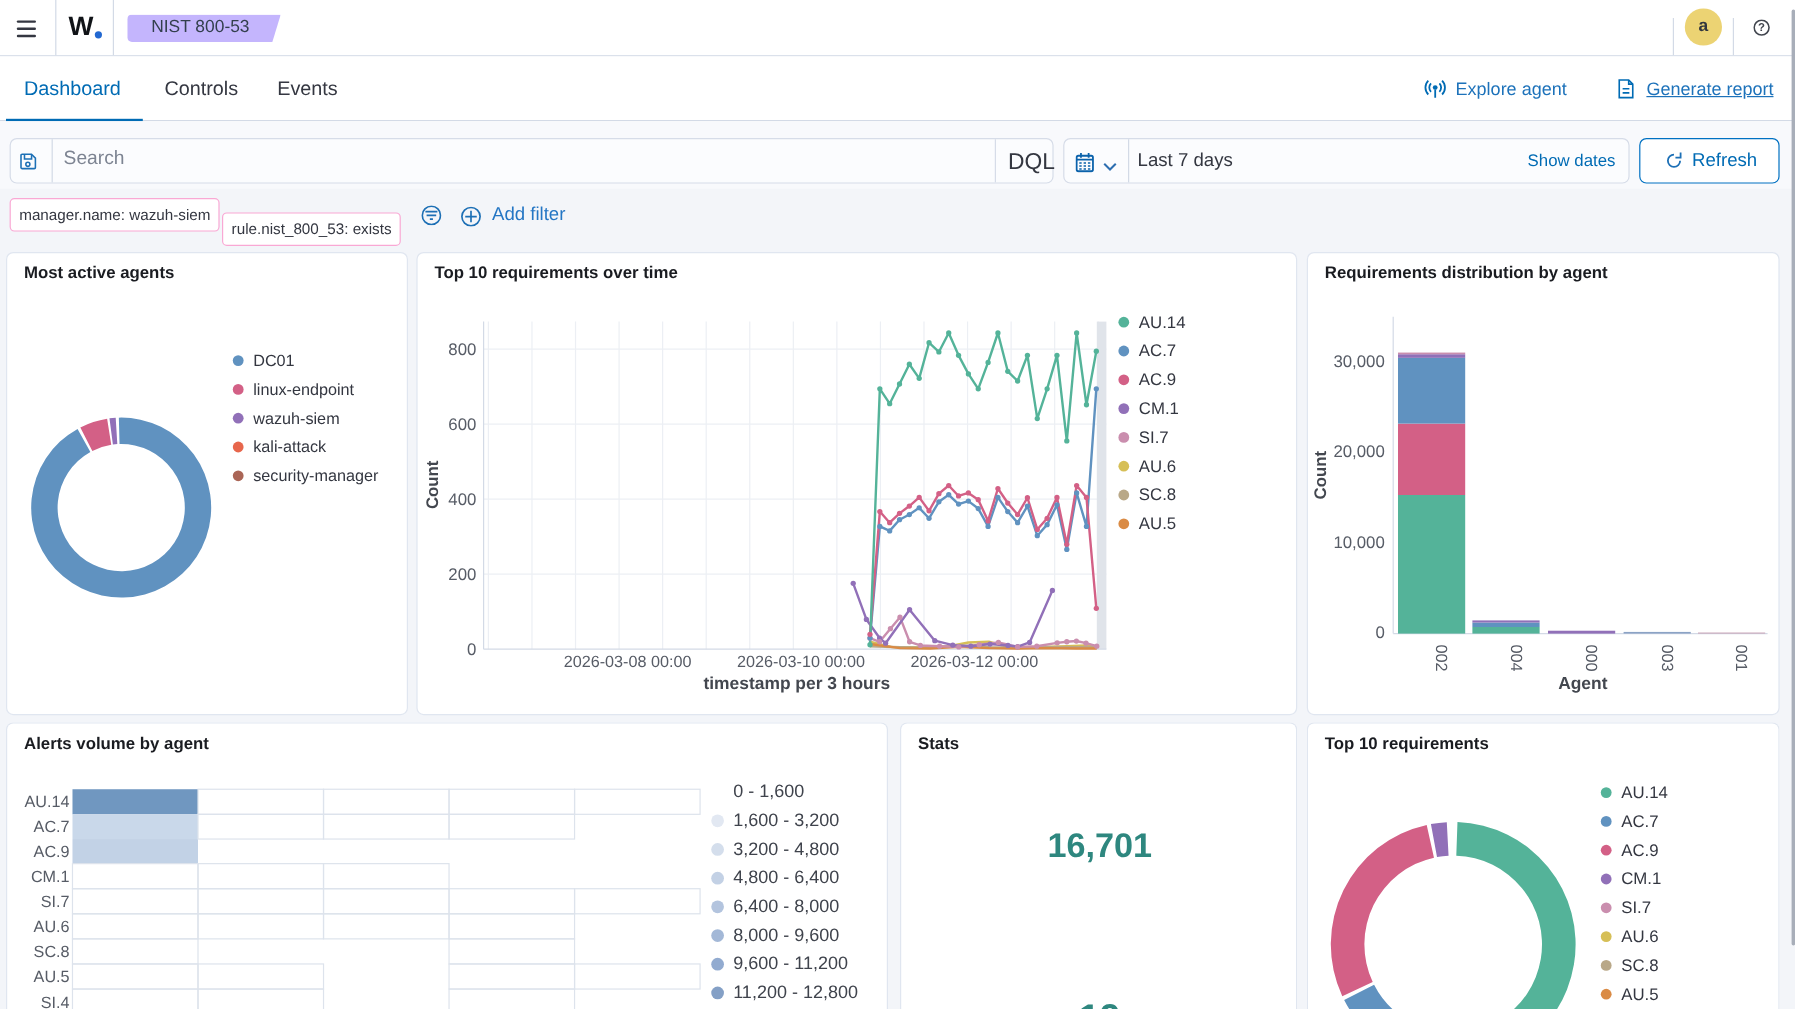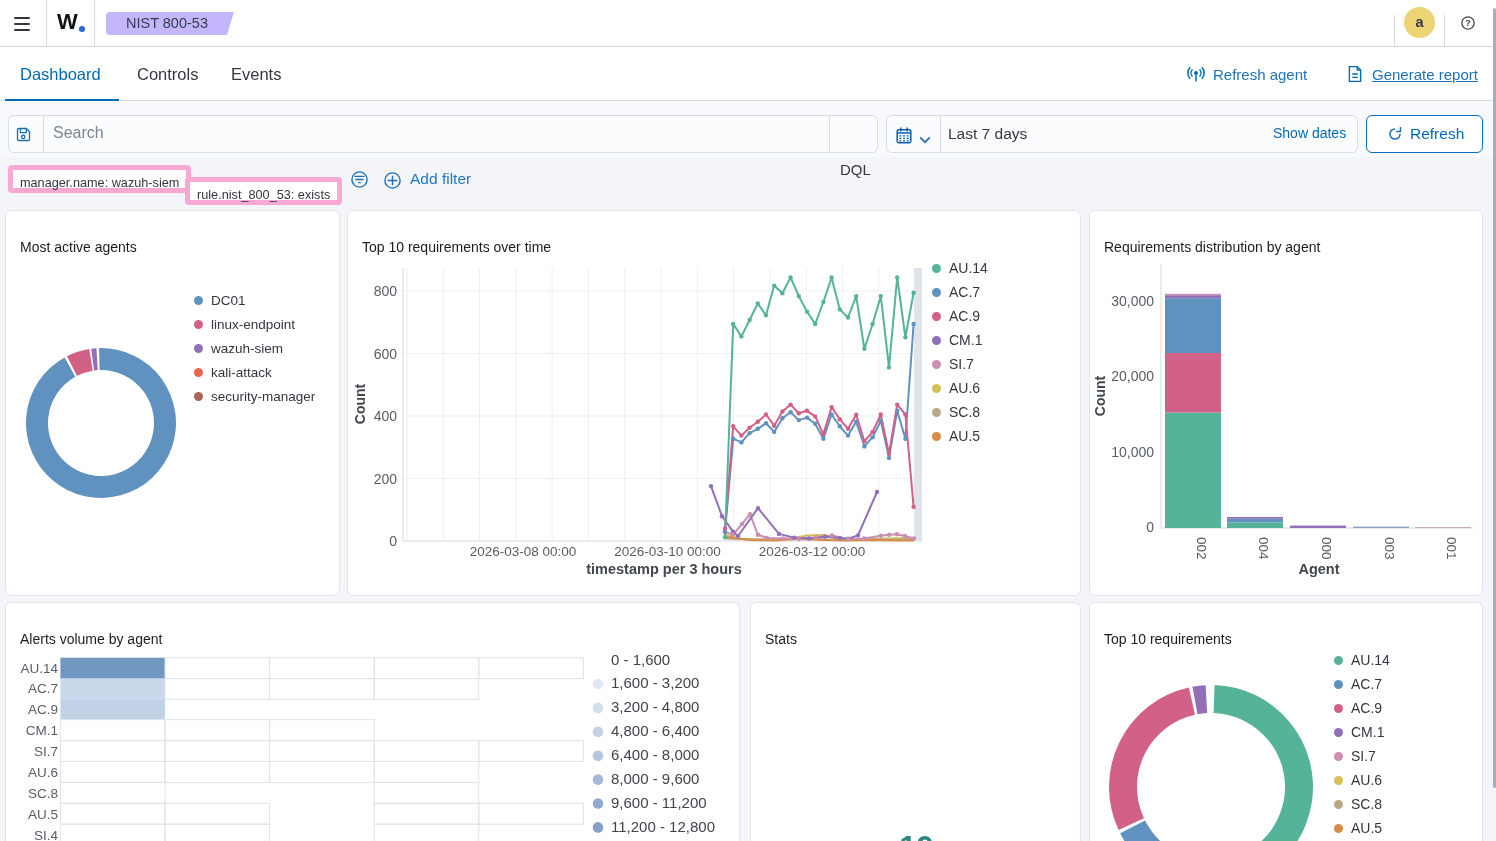--- a/index.html
+++ b/index.html
@@ -19,25 +19,25 @@
 #avatar { left:1404px; top:7px; width:31px; height:31px; border-radius:50%; background:#ecd373;
   color:#33373f; font-size:14.5px; font-weight:700; text-align:center; line-height:30px; }
 
 #tabs { left:0; top:47px; width:1496px; height:54px; background:#fff; border-bottom:1px solid #d3dae6; }
 .tab { font-size:16.5px; color:#343741; }
 .actionlink { top:66px; font-size:15px; color:#1d72ba; }
 
 #toolbar { left:0; top:101px; width:1496px; height:56px; background:#f8f9fc; }
 #content { left:0; top:157px; width:1496px; height:684px; background:#f3f5f9; }
 .inputbox { background:#fbfcfe; border:1px solid #d6dce8; border-radius:6px; height:38px; top:115px; }
-.chip { top:165px; height:28px; background:#fff; border:5px solid #f9a8d4; border-radius:4px;
+.chip { top:165px; height:28px; background:#fff; border:1px solid #f9a8d4; border-radius:4px;
   font-size:12.7px; color:#343741; line-height:26px; padding:0 7px; white-space:nowrap; }
 
 .panel { background:#fff; border:1px solid #e0e6f0; border-radius:6px; }
-.ptitle { left:14px; top:28px; font-size:14px; font-weight:400; color:#1a1c21; position:absolute; }
+.ptitle { left:14px; top:8px; font-size:14px; font-weight:700; color:#1a1c21; position:absolute; }
 .legend { position:absolute; font-size:14px; color:#343741; }
 .legend div { height:24px; line-height:24px; white-space:nowrap; }
 .legend i { display:inline-block; width:9px; height:9px; border-radius:50%; margin-right:8px; }
 #sbar { left:1493px; top:8px; width:3px; height:780px; background:#a8aeb9; border-radius:2px; }
 text { font-family:"Liberation Sans", sans-serif; }
 </style>
 </head>
 <body>
 <div id="page">
 
@@ -59,21 +59,21 @@
         <circle cx="7" cy="7" r="6.2" fill="none" stroke="#41454e" stroke-width="1.3"></circle>
         <text x="7" y="10.2" font-size="9.5" font-weight="bold" text-anchor="middle" fill="#41454e">?</text>
       </svg>
   </div>
 
   <div class="abs" id="tabs"></div>
   <div class="abs tab" style="left:20px; top:65px; color:#006bb4;">Dashboard</div>
   <div class="abs" style="left:5px; top:99px; width:114px; height:2px; background:#006bb4;"></div>
   <div class="abs tab" style="left:137px; top:65px;">Controls</div>
   <div class="abs tab" style="left:231px; top:65px;">Events</div>
-  <div class="abs actionlink" style="left:1213px;">Refresh agent</div>
+  <div class="abs actionlink" style="left:1213px;">Explore agent</div>
   <div class="abs actionlink" style="left:1372px;text-decoration:underline;">Generate report</div>
   <div class="abs" style="left:1186px; top:64px;">
     <svg width="20" height="20" viewBox="0 0 16 16" fill="none" stroke="#006bb4" stroke-width="1.2">
       <circle cx="8" cy="7.2" r="1.6" fill="#006bb4" stroke="none"></circle>
       <path d="M8 8.8 L8 14"></path>
       <path d="M5.2 4.4 a4 4 0 0 0 0 5.6 M10.8 4.4 a4 4 0 0 1 0 5.6"></path>
       <path d="M3.4 2.6 a6.5 6.5 0 0 0 0 9.2 M12.6 2.6 a6.5 6.5 0 0 1 0 9.2"></path>
     </svg>
   </div>
   <div class="abs" style="left:1346px; top:65px;">
@@ -91,21 +91,21 @@
   <div class="abs" style="left:43px; top:116px; width:1px; height:36px; background:#d3dae6;"></div>
   <div class="abs" style="left:16px; top:127px;">
     <svg width="15" height="15" viewBox="0 0 16 16" fill="none" stroke="#1d70b6" stroke-width="1.4">
       <path d="M1.6 2.6 a1 1 0 0 1 1-1 H10.9 L14.4 5.1 V13.4 a1 1 0 0 1 -1 1 H2.6 a1 1 0 0 1 -1-1 Z"></path>
       <path d="M4.7 1.8 V5.9 H11 V2"></path>
       <circle cx="7.7" cy="10.6" r="1.8"></circle>
     </svg>
   </div>
   <div class="abs" style="left:53px; top:124px; font-size:16px; color:#7d8492;">Search</div>
   <div class="abs" style="left:829px; top:116px; width:1px; height:36px; background:#d6dce8;"></div>
-  <div class="abs" style="left:840px; top:125px; font-size:15px; color:#343741;margin-top:36px;">DQL</div>
+  <div class="abs" style="left:840px; top:125px; font-size:19px; color:#343741;">DQL</div>
 
   <div class="abs inputbox" style="left:886px; width:472px;"></div>
   <div class="abs" style="left:940px; top:116px; width:1px; height:36px; background:#d3dae6;"></div>
   <div class="abs" style="left:896px; top:126px;">
     <svg width="16" height="18" viewBox="0 0 16 18" fill="none" stroke="#0b62ab" stroke-width="1.5">
       <rect x="1.2" y="3.8" width="13.6" height="12.9" rx="1.4"></rect>
       <path d="M1.2 7.1 H14.8 M4.8 1.6 V5.4 M11.2 1.6 V5.4"></path>
       <path d="M3.4 9.8 h2 M7 9.8 h2 M10.6 9.8 h2 M3.4 12.3 h2 M7 12.3 h2 M10.6 12.3 h2 M3.4 14.8 h2 M7 14.8 h2 M10.6 14.8 h2" stroke-width="1.35"></path>
     </svg>
   </div>
@@ -442,20 +442,21 @@
         <circle cx="592" cy="200.5" r="5.3" fill="#92abd0"></circle>
           <text x="605" y="204.9">9,600 - 11,200</text>
         <circle cx="592" cy="224.4" r="5.3" fill="#84a0c6"></circle>
           <text x="605" y="228.8">11,200 - 12,800</text>
       </g>
     </svg>
   </div>
 
   <div class="abs panel" style="left:750px; top:602px; width:331px; height:239px; border-bottom:none; border-radius:6px 6px 0 0; overflow:hidden;">
     <div class="ptitle">Stats</div>
+    <div class="abs" style="left:0; top:86px; width:331px; text-align:center; font-size:28.5px; font-weight:700; color:#2e877f;">16,701</div>
     <div class="abs" style="left:0; top:227px; width:331px; text-align:center; font-size:31px; font-weight:700; color:#2e877f;">19</div>
   </div>
 
   <div class="abs panel" style="left:1089px; top:602px; width:394px; height:239px; border-bottom:none; border-radius:6px 6px 0 0; overflow:hidden;">
     <div class="ptitle">Top 10 requirements</div>
     <svg class="abs" style="left:0; top:0;" width="394" height="239" viewBox="0 0 394 239">
       <path d="M124.56 82.06 A102 102 0 1 1 91.18 281.54 L99.36 254.77 A74 74 0 1 0 123.58 110.05 Z" fill="#54b399"></path>
       <path d="M87.79 280.44 A102 102 0 0 1 30.12 230.31 L55.07 217.60 A74 74 0 0 0 96.91 253.97 Z" fill="#6092c0"></path>
       <path d="M28.56 227.11 A102 102 0 0 1 98.92 84.42 L104.98 111.75 A74 74 0 0 0 53.93 215.27 Z" fill="#d36086"></path>
       <path d="M102.41 83.71 A102 102 0 0 1 115.66 82.14 L117.13 110.10 A74 74 0 0 0 107.51 111.24 Z" fill="#9170b8"></path>

